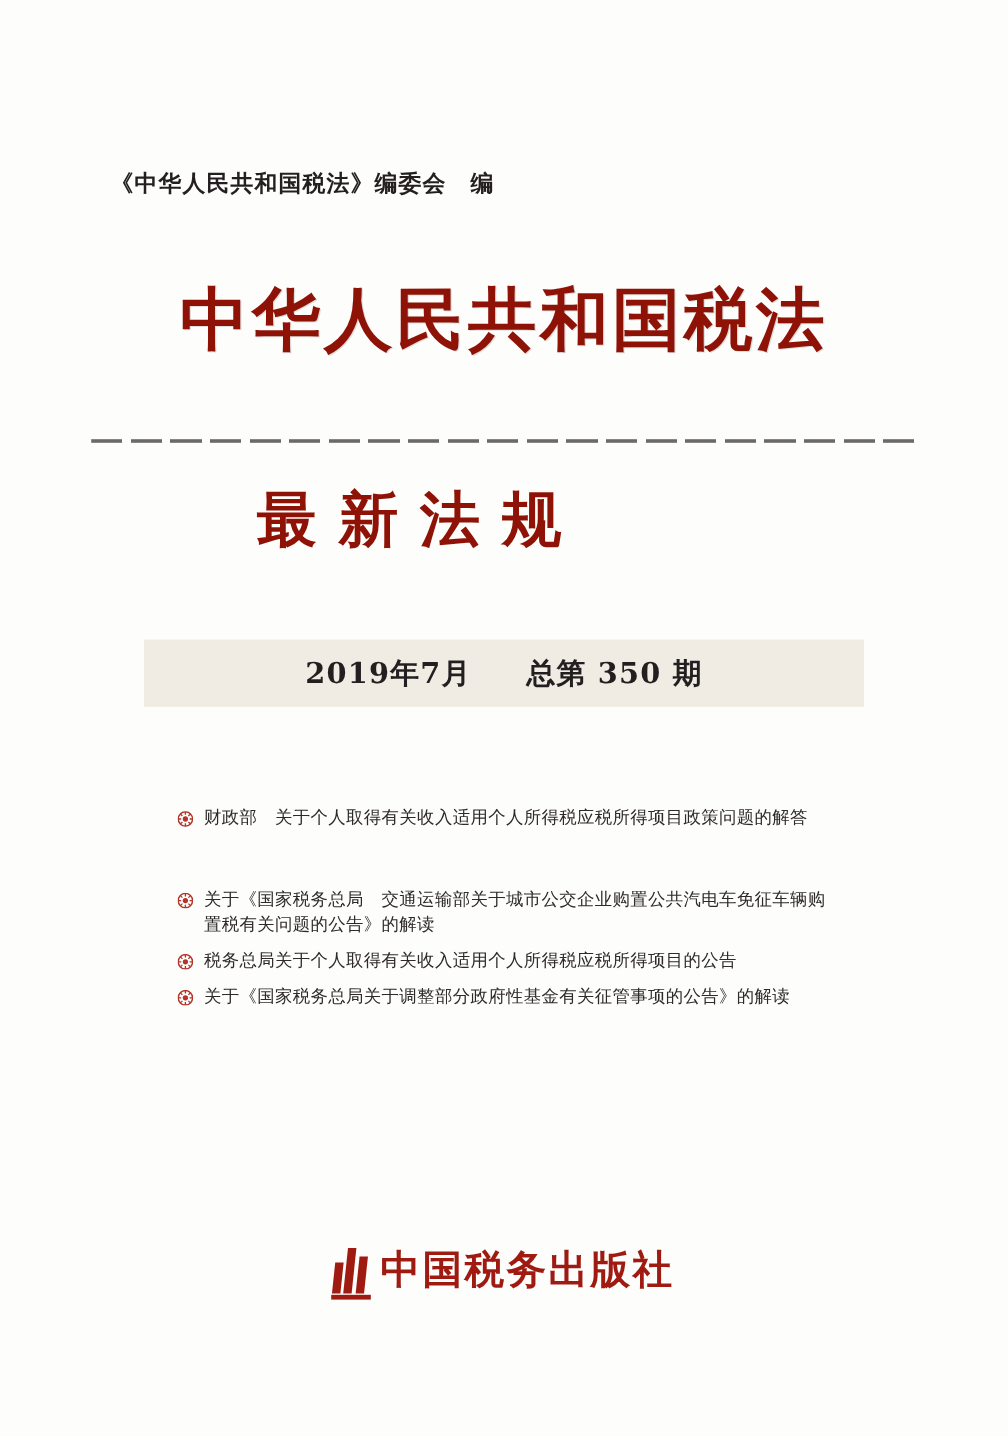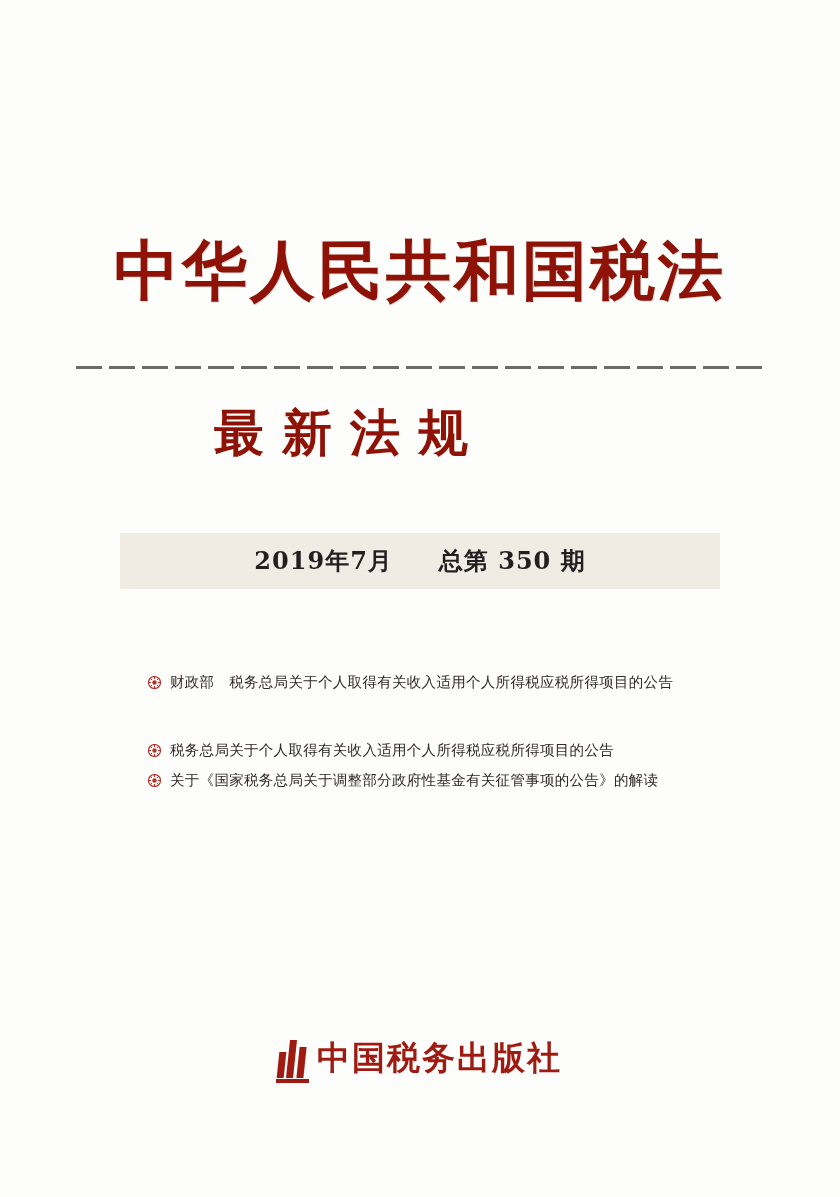--- a/index.html
+++ b/index.html
@@ -32,21 +32,21 @@
   }
   
   .main-title {
     position: absolute;
     top: 238px;
     left: 0;
     width: 840px;
     text-align: center;
     font-family: "DejaVu Serif", "Liberation Serif", serif;
     font-weight: 700;
-    font-size: 65px;
+    font-size: 57px;
     line-height: 1;
     color: #8e1206;
     letter-spacing: 3px;
     text-shadow: 1px 1px 0 rgba(0,0,0,0.12);
   }
   
   .divider {
     position: absolute;
     top: 366px;
     left: 76px;
@@ -168,20 +168,21 @@
     font-size: 33px;
     color: #9f1b12;
     letter-spacing: 2px;
   }
 </style>
 </head>
 <body>
 
 <div class="cover">
 
+  <div class="editor-line">《中华人民共和国税法》编委会　编</div>
 
   <div class="main-title">中华人民共和国税法</div>
 
   <div class="divider"></div>
 
   <div class="sub-title">最新法规</div>
 
   <div class="issue-band">
     <span>2019年7月</span>
     <span>总第 350 期</span>
@@ -192,27 +193,38 @@
     <div class="contents-group">
       <div class="item">
         <span class="bullet">
           <svg width="13" height="13" viewBox="0 0 13 13">
             <circle cx="6.5" cy="6.5" r="6" fill="none" stroke="#b3342a" stroke-width="1.2"></circle>
             <circle cx="6.5" cy="6.5" r="2.2" fill="#b3342a"></circle>
             <path d="M6.5 0.5 L6.5 3 M6.5 10 L6.5 12.5 M0.5 6.5 L3 6.5 M10 6.5 L12.5 6.5" stroke="#b3342a" stroke-width="1.1"></path>
             <path d="M2.3 2.3 L4 4 M9 9 L10.7 10.7 M10.7 2.3 L9 4 M4 9 L2.3 10.7" stroke="#b3342a" stroke-width="1"></path>
           </svg>
         </span>
-        <span class="item-text">财政部　税务总局关于个人取得有关收入适用个人所得税应税所得项目的公告</span>
+        <span class="item-text">财政部　关于个人取得有关收入适用个人所得税应税所得项目政策问题的解答</span>
       </div>
     </div>
 
     <div class="group-gap"></div>
 
     <div class="contents-group">
+      <div class="item">
+        <span class="bullet">
+          <svg width="13" height="13" viewBox="0 0 13 13">
+            <circle cx="6.5" cy="6.5" r="6" fill="none" stroke="#b3342a" stroke-width="1.2"></circle>
+            <circle cx="6.5" cy="6.5" r="2.2" fill="#b3342a"></circle>
+            <path d="M6.5 0.5 L6.5 3 M6.5 10 L6.5 12.5 M0.5 6.5 L3 6.5 M10 6.5 L12.5 6.5" stroke="#b3342a" stroke-width="1.1"></path>
+            <path d="M2.3 2.3 L4 4 M9 9 L10.7 10.7 M10.7 2.3 L9 4 M4 9 L2.3 10.7" stroke="#b3342a" stroke-width="1"></path>
+          </svg>
+        </span>
+        <span class="item-text">关于《国家税务总局　交通运输部关于城市公交企业购置公共汽电车免征车辆购置税有关问题的公告》的解读</span>
+      </div>
       <div class="item">
         <span class="bullet">
           <svg width="13" height="13" viewBox="0 0 13 13">
             <circle cx="6.5" cy="6.5" r="6" fill="none" stroke="#b3342a" stroke-width="1.2"></circle>
             <circle cx="6.5" cy="6.5" r="2.2" fill="#b3342a"></circle>
             <path d="M6.5 0.5 L6.5 3 M6.5 10 L6.5 12.5 M0.5 6.5 L3 6.5 M10 6.5 L12.5 6.5" stroke="#b3342a" stroke-width="1.1"></path>
             <path d="M2.3 2.3 L4 4 M9 9 L10.7 10.7 M10.7 2.3 L9 4 M4 9 L2.3 10.7" stroke="#b3342a" stroke-width="1"></path>
           </svg>
         </span>
         <span class="item-text">税务总局关于个人取得有关收入适用个人所得税应税所得项目的公告</span>

